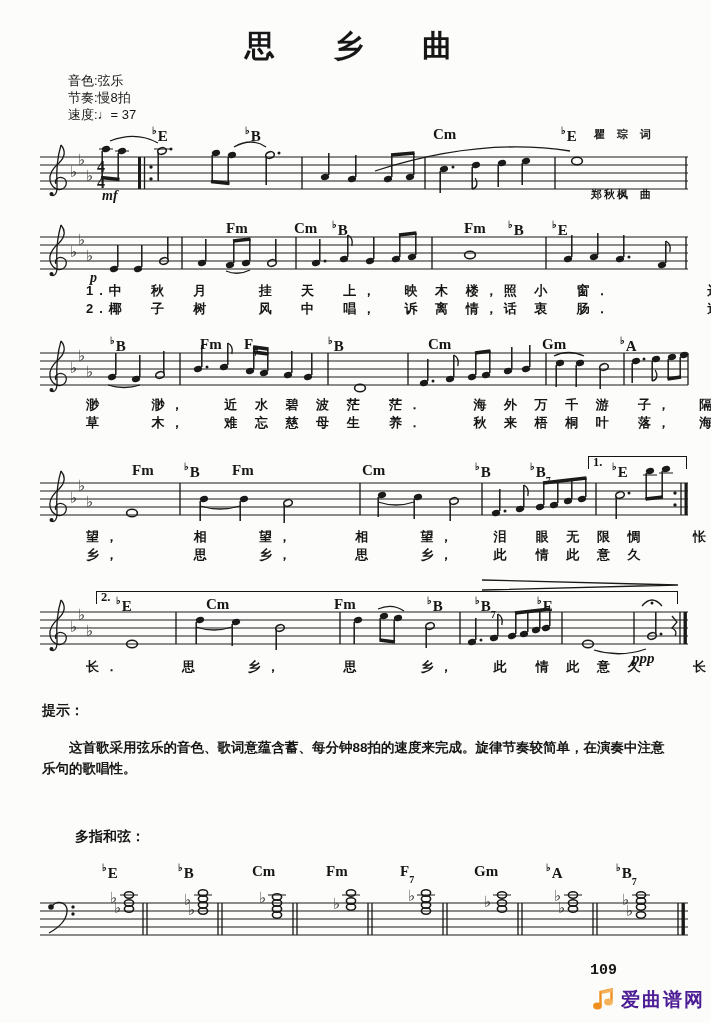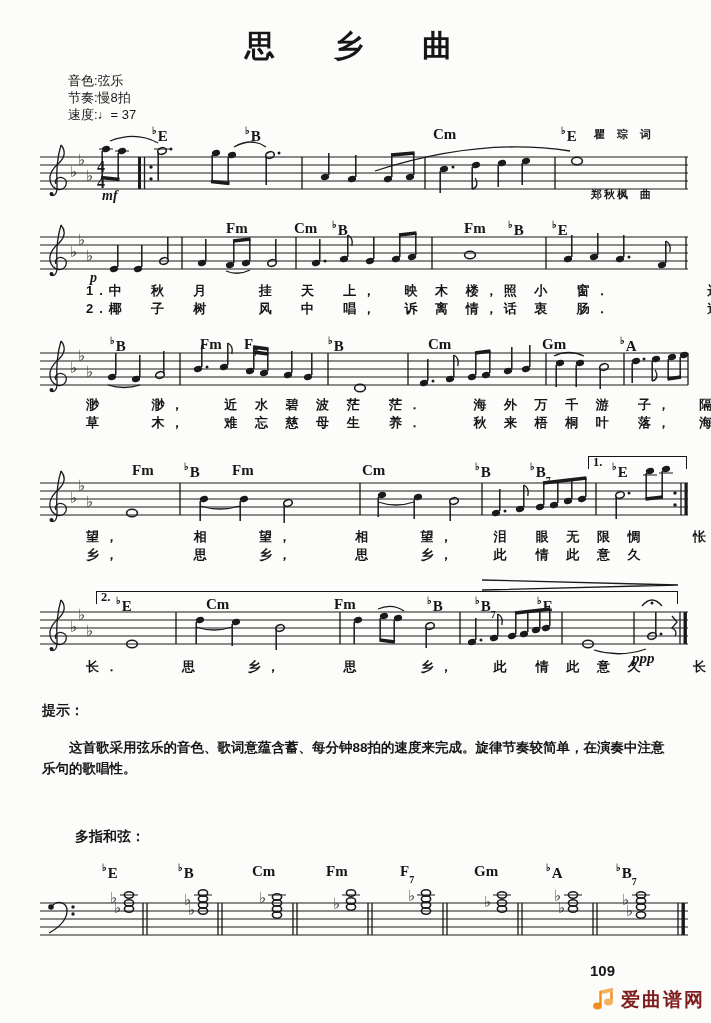--- a/index.html
+++ b/index.html
@@ -32,24 +32,24 @@
   .fh{fill:#1a1a1a;}
   .sr{fill:none;stroke:#1a1a1a;stroke-width:1.3;}
   .kf{font-family:"DejaVu Sans",sans-serif;font-size:15px;fill:#1a1a1a;}
   .ts{font-family:"Liberation Serif",serif;font-size:16px;font-weight:bold;fill:#1a1a1a;}
 
   .hint{position:absolute;left:42px;top:700px;width:632px;font-size:13.5px;line-height:21px;font-weight:600;}
   .hint .hl{font-size:14px;font-weight:bold;margin-bottom:16px;}
   .hint p{margin:0 0 2px 0;text-indent:2em;}
   .csec-label{position:absolute;left:47px;top:828px;font-size:14px;font-weight:bold;margin-left:28px;}
 
-  .pagenum{position:absolute;left:590px;top:962px;font-family:Liberation Sans, sans-serif;
+  .pagenum{position:absolute;left:590px;top:962px;font-family:Liberation Mono, monospace;
            font-size:15px;font-weight:bold;}
   .logo{position:absolute;right:6px;top:986px;display:flex;align-items:center;gap:3px;}
-  .logo-text{font-size:19px;font-weight:bold;color:#7f1d1d;letter-spacing:2px;}
+  .logo-text{font-size:19px;font-weight:bold;color:#4c1d95;letter-spacing:2px;}
 </style>
 </head>
 <body>
 
 <div class="page" data-interactable="false">
 
   <div class="title" data-interactable="false">思  乡  曲</div>
 
   <div class="info" data-interactable="false">
     <div data-interactable="false">音色:弦乐</div>

